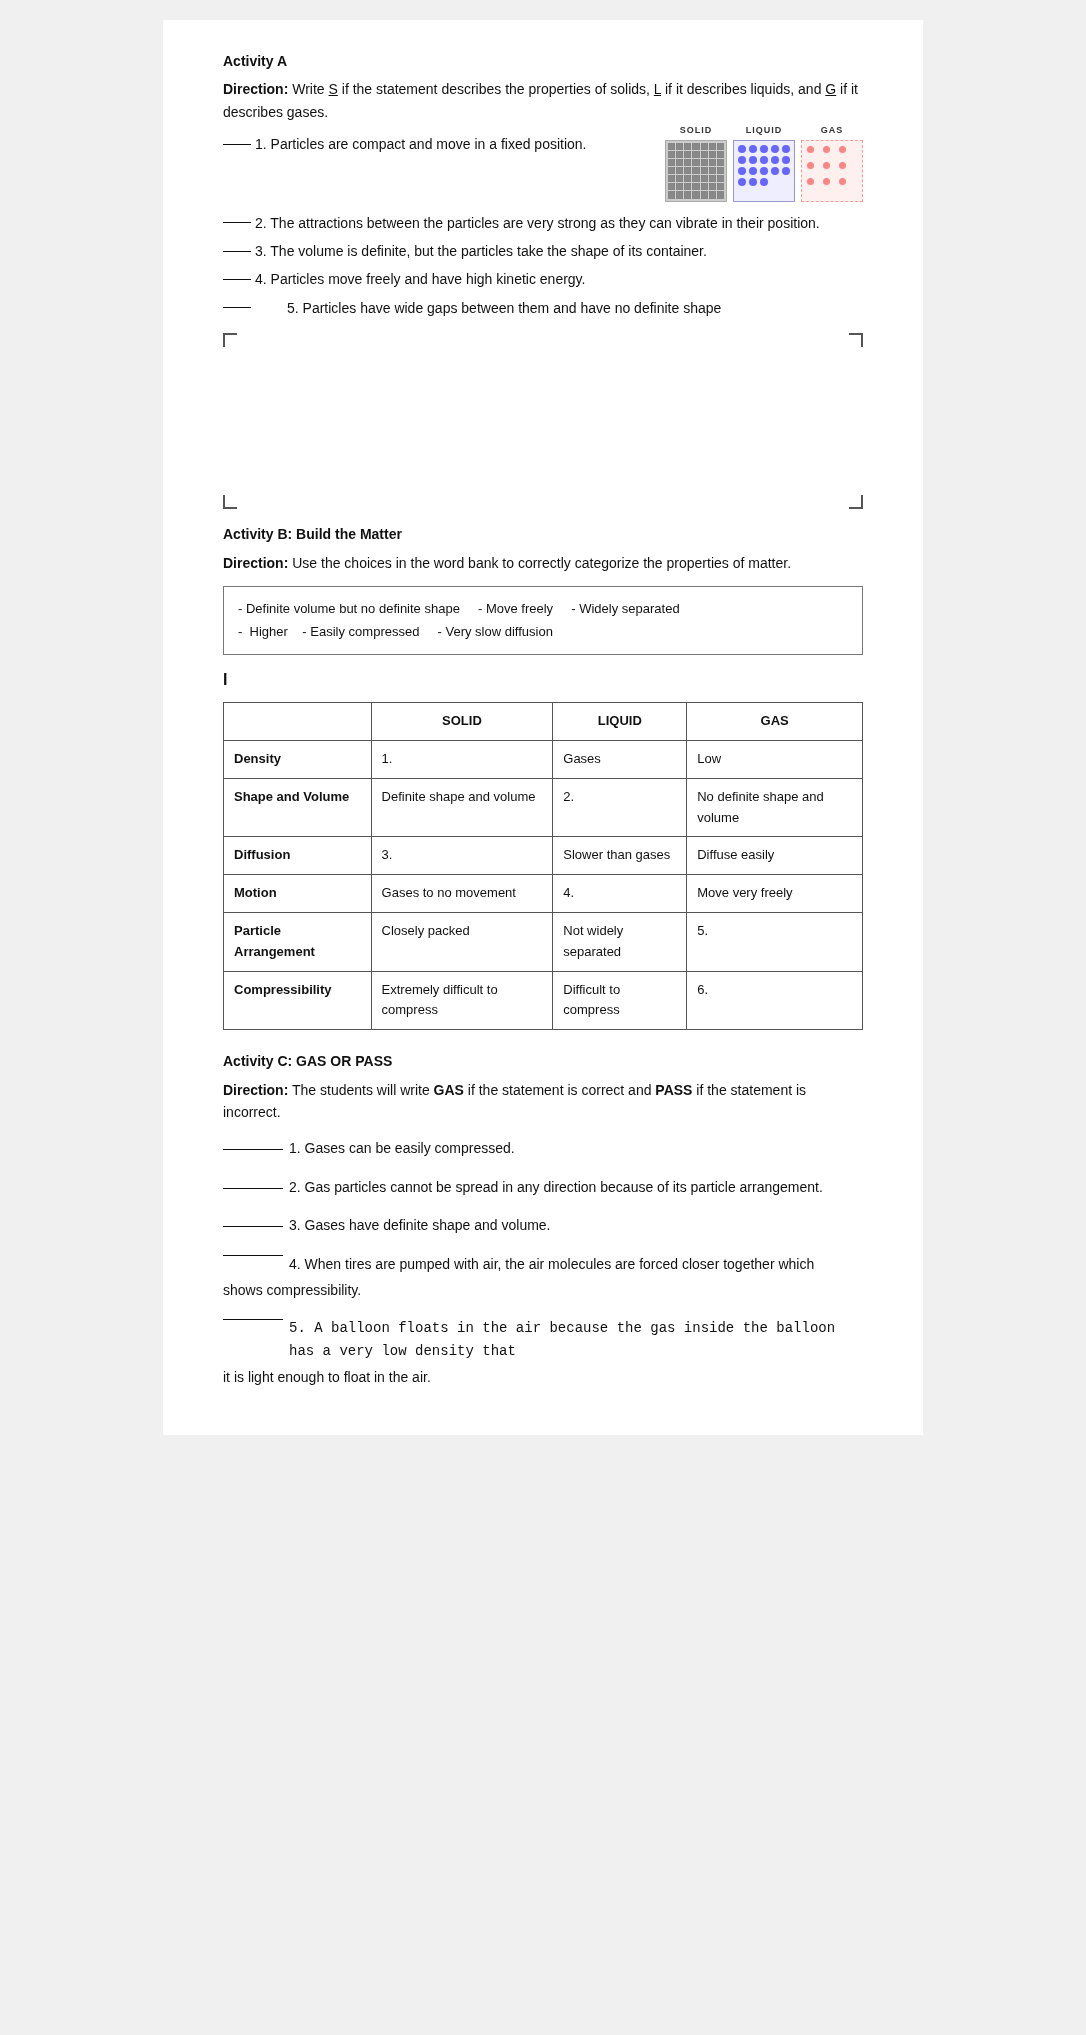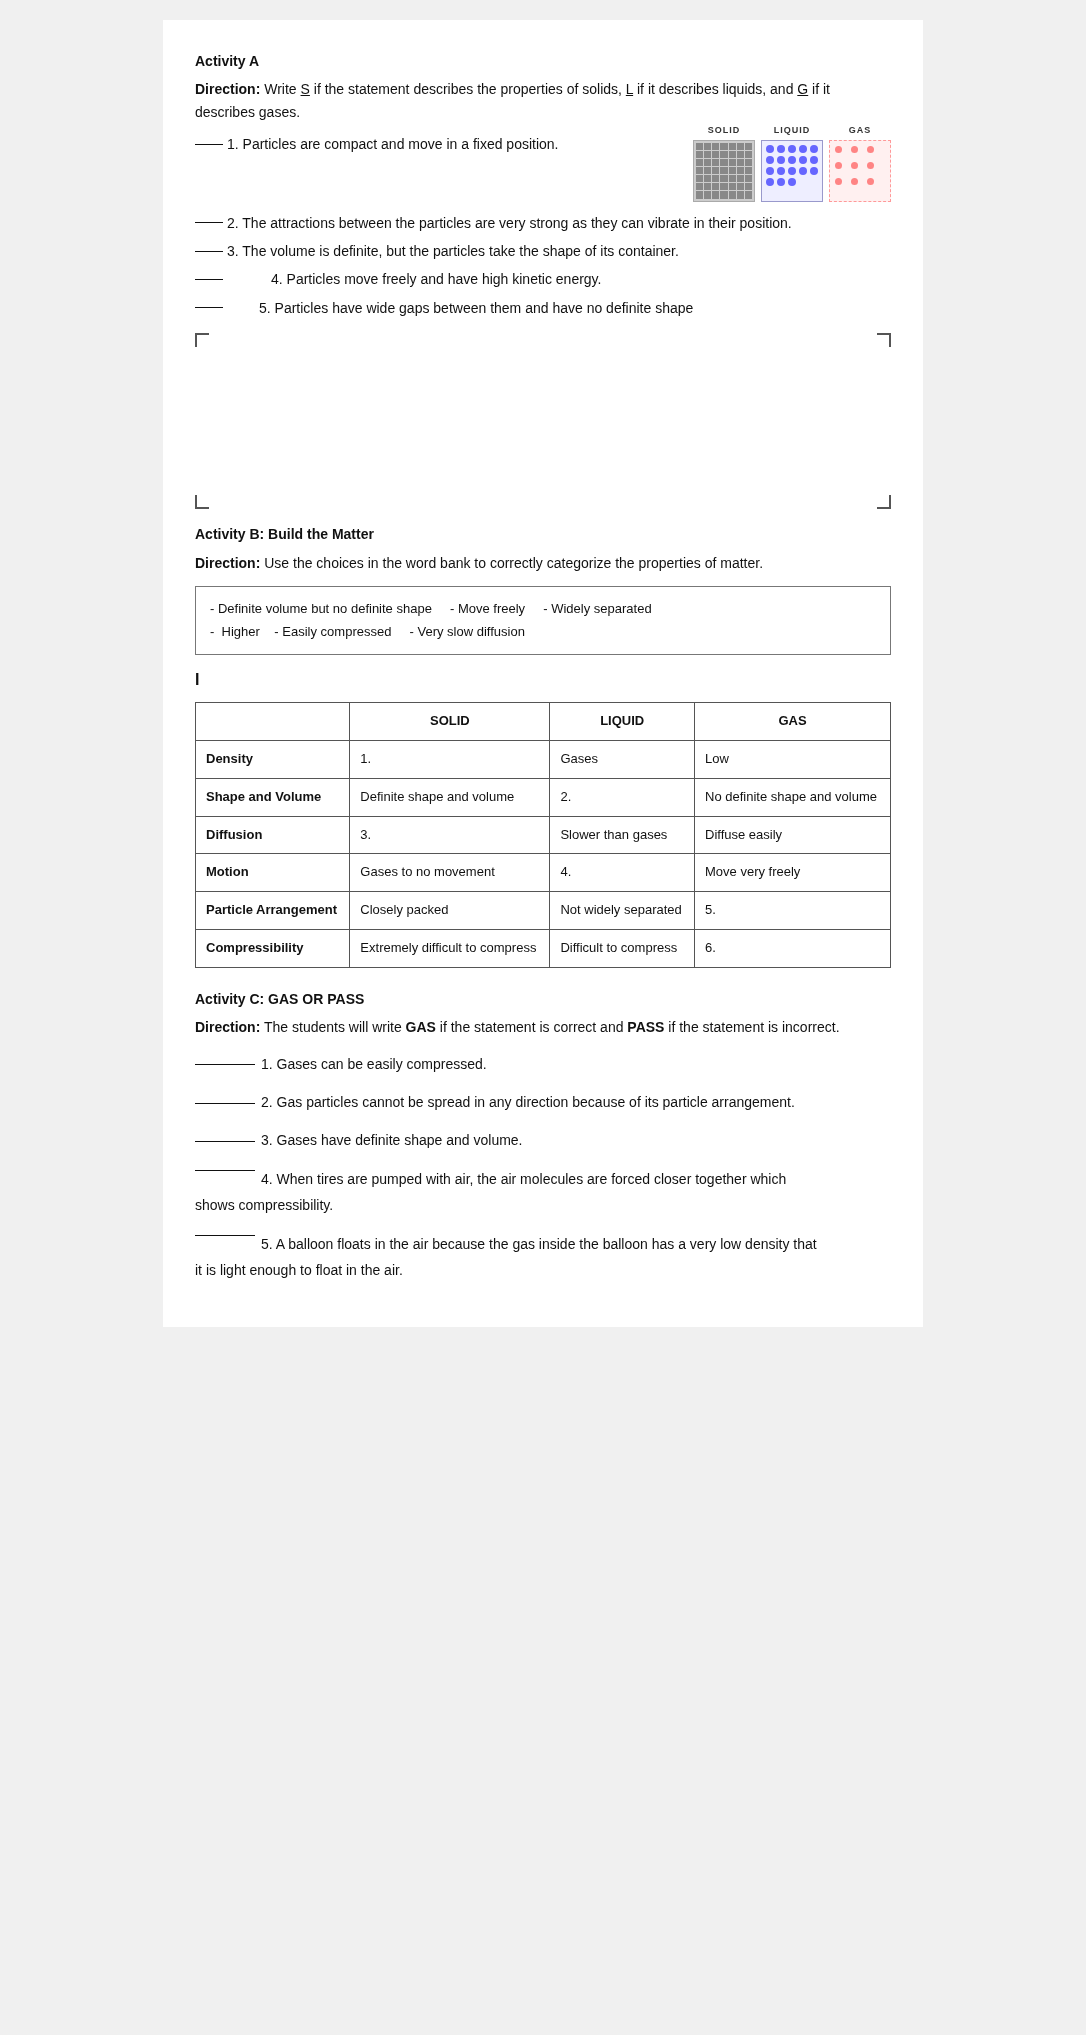--- a/index.html
+++ b/index.html
@@ -7,21 +7,21 @@
       font-family: Arial, sans-serif;
       font-size: 14px;
       background: #f0f0f0;
       display: flex;
       justify-content: center;
       padding: 20px 0;
     }
     .page {
       background: #fff;
       width: 760px;
-      padding: 30px 32px;
+      padding: 30px 60px;
       line-height: 1.6;
       color: #111;
     }
     .activity-title {
       font-weight: bold;
       font-size: 14px;
       margin-bottom: 6px;
     }
     .direction-line {
       margin-bottom: 10px;
@@ -295,21 +295,21 @@
     </div>
 
     <div class="question-item">
       <span class="blank"></span>
       <span class="question-text">2. The attractions between the particles are very strong as they can vibrate in their position.</span>
     </div>
     <div class="question-item" style="margin-top:4px;">
       <span class="blank"></span>
       <span class="question-text">3. The volume is definite, but the particles take the shape of its container.</span>
     </div>
-    <div class="question-item" style="margin-top:4px;gap:44px;">
+    <div class="question-item" style="margin-top:4px;">
       <span class="blank"></span>
       <span class="question-text">4. Particles move freely and have high kinetic energy.</span>
     </div>
     <div class="question-item" style="margin-top:4px;gap:32px;">
       <span class="blank"></span>
       <span class="question-text">5. Particles have wide gaps between them and have no definite shape</span>
     </div>
 
     <div style="position:relative; height:50px; margin: 14px 0 10px 0;">
       <div class="corner-tl"></div>
@@ -423,21 +423,21 @@
 
       <div class="activity-c-item" style="flex-wrap:wrap;">
         <div style="display:flex; align-items:flex-start; width:100%;">
           <span class="blank-long"></span>
           <span>4. When tires are pumped with air, the air molecules are forced closer together which</span>
         </div>
         <div style="margin-top:4px;">shows compressibility.</div>
       </div>
 
       <div class="activity-c-item" style="flex-wrap:wrap;">
-        <div style="display:flex; align-items:flex-start; width:100%;">
+        <div style="display:flex; align-items:flex-start; width:100%;font-family:Liberation Mono, monospace;">
           <span class="blank-long"></span>
           <span>5. A balloon floats in the air because the gas inside the balloon has a very low density that</span>
         </div>
         <div style="margin-top:4px;">it is light enough to float in the air.</div>
       </div>
 
     </div>
   </div>
 
 </div>

